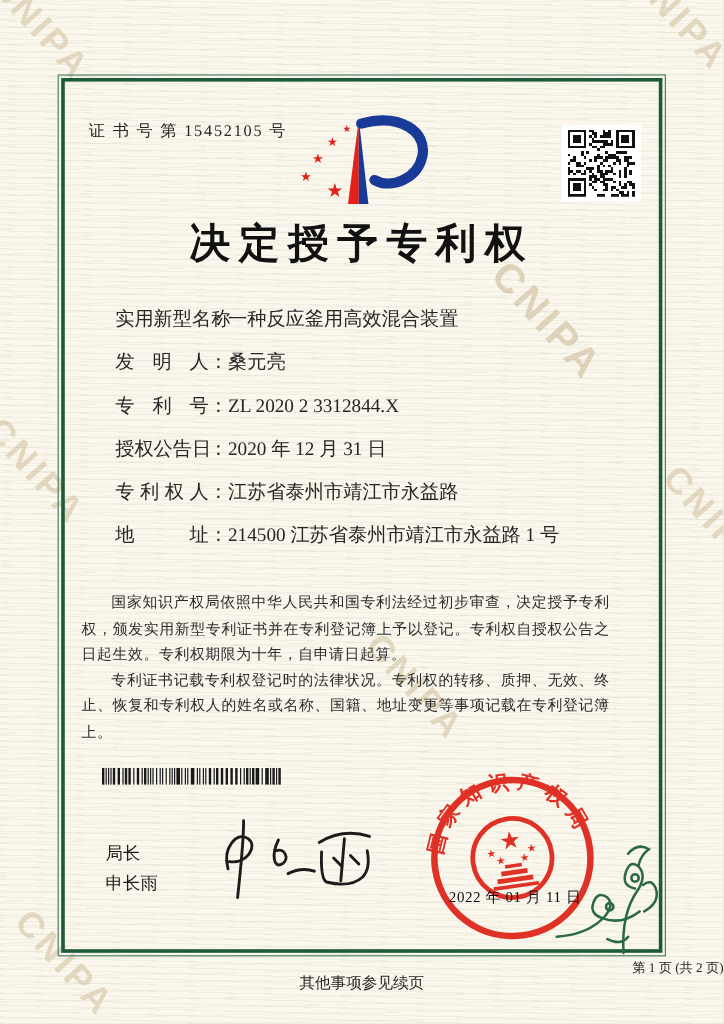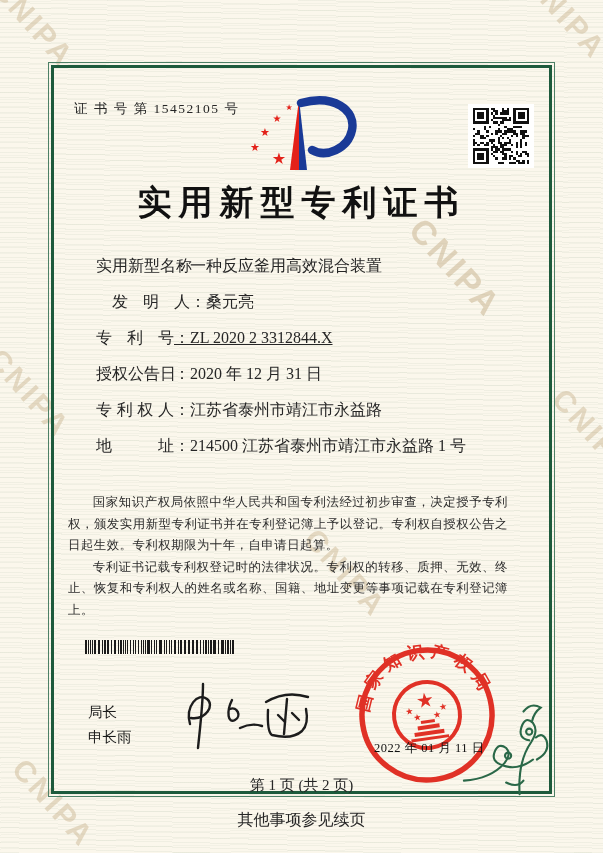--- a/index.html
+++ b/index.html
@@ -30,42 +30,42 @@
   .flourish { position:absolute; left:462px; top:698px; width:96px; height:100px; z-index:4; }
   .cert-no { position:absolute; left:74px; top:100px; font-size:13.5px; letter-spacing:1.5px; z-index:3; }
   .logo { position:absolute; left:241px; top:94px; width:124px; height:82px; z-index:3; }
   .qr-box { position:absolute; left:468px; top:104px; width:66px; height:64px; background:#fff; z-index:3; padding:4px; }
   .qr-box svg { width:100%; height:100%; display:block; }
   .title {
     position:absolute; left:0; top:180px; width:100%; text-align:center;
     font-size:34px; font-weight:bold; letter-spacing:7px; color:#111; z-index:3;
   }
   .row { position:absolute; left:96px; font-size:16px; z-index:3; white-space:nowrap; }
-  .r0{top:256px;} .r1{top:292px;margin-left:16px;} .r2{top:328px;text-decoration:underline;} .r3{top:364px;} .r4{top:400px;} .r5{top:436px;} .r6{top:464px;}
+  .r0{top:256px;} .r1{top:292px;} .r2{top:328px;} .r3{top:364px;} .r4{top:400px;} .r5{top:436px;} .r6{top:464px;}
   .flabel {
     display:inline-block; width:78px; text-align:justify; text-align-last:justify;
     text-justify:inter-character; vertical-align:top;
   }
   .fgroup2 { position:absolute; left:268px; top:0; }
   .fgroup2 .flabel { width:72px; }
   .paras { position:absolute; left:68px; top:492px; width:440px; z-index:3; }
   .paras p {
     font-size:12.4px; line-height:21.5px; text-align:justify; text-indent:2em;
     letter-spacing:.5px; color:#2b2b2b;
   }
   .barcode { position:absolute; left:85px; top:640px; width:153px; height:14px; z-index:3; }
   .signer {
     position:absolute; left:88px; top:700px; z-index:3;
     font-family:Liberation Sans, sans-serif; font-size:14.5px; line-height:25px; color:#1c1c1c;
   }
   .signature { position:absolute; left:170px; top:680px; width:170px; height:78px; z-index:3; }
   .seal { position:absolute; left:352px; top:640px; width:150px; height:150px; z-index:4; opacity:.93; }
   .seal-date { position:absolute; left:374px; top:740px; font-size:12.5px; letter-spacing:.5px; color:#111; z-index:5; white-space:nowrap; }
-  .page-num { position:absolute; left:0; top:776px; width:100%; text-align:center; font-size:15px; z-index:3; }
-  .cont-note { position:absolute; left:0; top:810px; width:100%; text-align:center; font-size:16px; z-index:3; }
+  .page-num { position:absolute; left:0; top:799px; width:100%; text-align:right; font-size:11px; z-index:3; }
+  .cont-note { position:absolute; left:0; top:810px; width:100%; text-align:center; font-size:13px; z-index:3; }
 </style>
 </head>
 <body>
 
 <div class="page">
 
   <span class="wm wm1">CNIPA</span>
   <span class="wm wm2">CNIPA</span>
   <span class="wm wm3">CNIPA</span>
   <span class="wm wm4">CNIPA</span>
@@ -285,21 +285,21 @@
         <rect x="2" y="2" width="3" height="3" fill="#111"></rect>
         <rect x="18" y="0" width="7" height="7" fill="#111"></rect>
         <rect x="19" y="1" width="5" height="5" fill="#fff"></rect>
         <rect x="20" y="2" width="3" height="3" fill="#111"></rect>
         <rect x="0" y="18" width="7" height="7" fill="#111"></rect>
         <rect x="1" y="19" width="5" height="5" fill="#fff"></rect>
         <rect x="2" y="20" width="3" height="3" fill="#111"></rect>
       </svg>
   </div>
 
-  <h1 class="title">实用新型专利证书</h1>
+  <h1 class="title">决定授予专利权</h1>
 
   <div class="row r0">
     <span class="flabel">实用新型名称</span><span>：</span><span class="fvalue">一种反应釜用高效混合装置</span>
   </div>
   <div class="row r1">
     <span class="flabel">发明人</span><span>：</span><span class="fvalue">桑元亮</span>
   </div>
   <div class="row r2">
     <span class="flabel">专利号</span><span>：</span><span class="fvalue">ZL 2020 2 3312844.X</span>
   </div>

